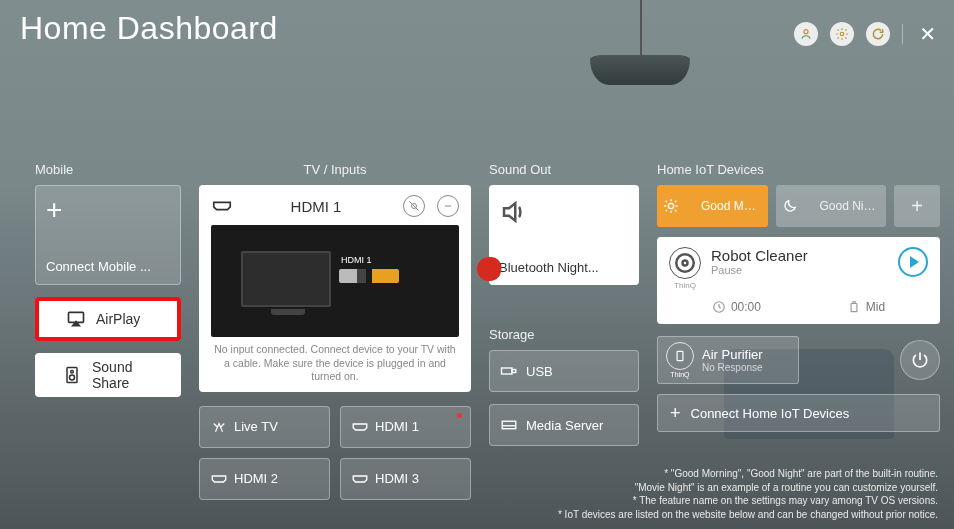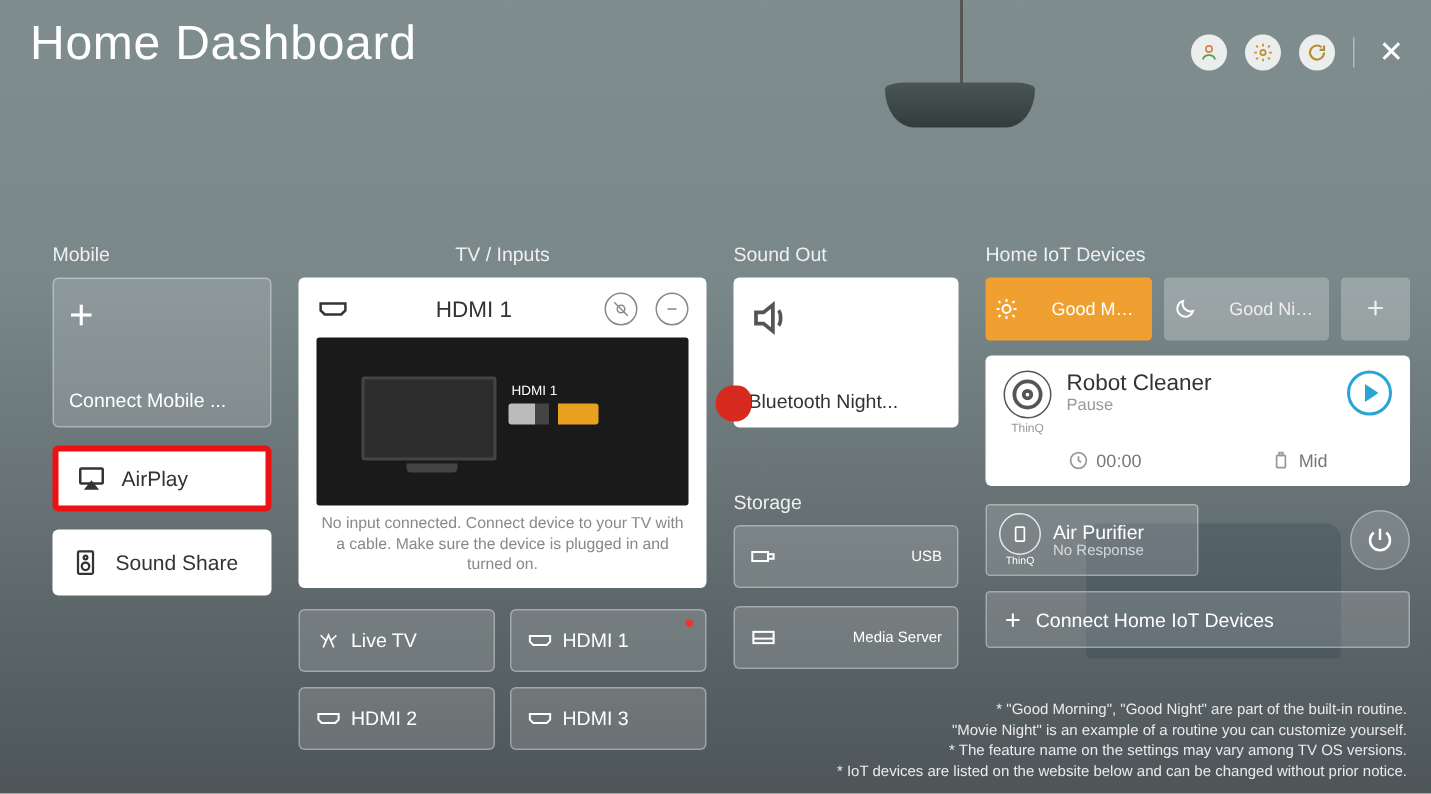--- a/index.html
+++ b/index.html
@@ -27,21 +27,21 @@
   .cols { position:absolute; left:35px; top:162px; right:14px; display:flex; gap:18px; }
   .col { display:flex; flex-direction:column; }
   .col-label { font-size:13px; font-weight:400; color:#f0f0f0; margin-bottom:8px; }
 
   
   .mobile { width:146px; }
   .tile-glass { background:rgba(255,255,255,0.15); border:1px solid rgba(255,255,255,0.35); border-radius:4px; }
   .connect-mobile { height:100px; padding:10px; display:flex; flex-direction:column; justify-content:space-between; }
   .plus-big { font-size:28px; font-weight:200; line-height:1; }
   .cm-label { font-size:13px; white-space:nowrap; overflow:hidden; text-overflow:ellipsis; }
-  .sm-tile { height:44px; margin-top:12px; display:flex; align-items:center; padding:0 12px; gap:10px; font-size:14px; color:#333; background:#fff; border-radius:4px; }
+  .sm-tile { height:44px; margin-top:12px; display:flex; align-items:center; padding:0 27px; gap:10px; font-size:14px; color:#333; background:#fff; border-radius:4px; }
   .sm-tile.highlight { border:4px solid #e11; }
   .sm-tile svg { width:20px; height:20px; flex-shrink:0; }
 
   
   .inputs { width:272px;text-align:center; }
   .hdmi-card { background:#fff; color:#333; border-radius:4px; padding:10px 12px 8px; }
   .hdmi-top { display:flex; align-items:center; gap:8px; }
   .hdmi-top .name { font-size:15px; font-weight:500; flex:1; }
   .circ-icn { width:22px; height:22px; border:1.5px solid #888; border-radius:50%; display:flex; align-items:center; justify-content:center; margin-left:4px; }
   .circ-icn svg { width:12px; height:12px; }
@@ -57,21 +57,21 @@
   .in-btn .dot { position:absolute; right:8px; top:6px; width:5px; height:5px; background:#e33; border-radius:50%; }
   .in-btn svg { width:18px; height:14px; flex-shrink:0; }
 
   
   .midcol { width:150px; }
   .sound-card { background:#fff; color:#333; border-radius:4px; padding:12px 10px 10px; height:100px; display:flex; flex-direction:column; justify-content:space-between; position:relative; }
   .spk-icn { width:30px; height:30px; }
   .bt-label { font-size:13px; white-space:nowrap; overflow:hidden; text-overflow:ellipsis; }
   .red-blob { position:absolute; left:-12px; bottom:4px; width:24px; height:24px; background:#d62a1f; border-radius:50% 40% 45% 50%; }
   .sec2 { margin-top:42px; }
-  .st-btn { height:42px; display:flex; align-items:center; padding:0 10px; gap:8px; font-size:10px; margin-bottom:12px;justify-content:space-between; }
+  .st-btn { height:42px; display:flex; align-items:center; padding:0 10px; gap:8px; font-size:13px; margin-bottom:12px; }
   .st-btn svg { width:18px; height:14px; }
 
   
   .iot { flex:1; min-width:0; }
   .routine-row { display:flex; gap:8px; }
   .routine { flex:1; height:42px; border-radius:3px; display:flex; align-items:center; justify-content:center; gap:6px; font-size:12px; padding:0 6px; white-space:nowrap; overflow:hidden; }
   .routine.active { background:#f0a030; color:#fff; }
   .routine.inactive { background:rgba(255,255,255,0.25); color:#eee; }
   .routine svg { width:16px; height:16px; flex-shrink:0; }
   .routine .txt { overflow:hidden; text-overflow:ellipsis;margin-left:16px; }

